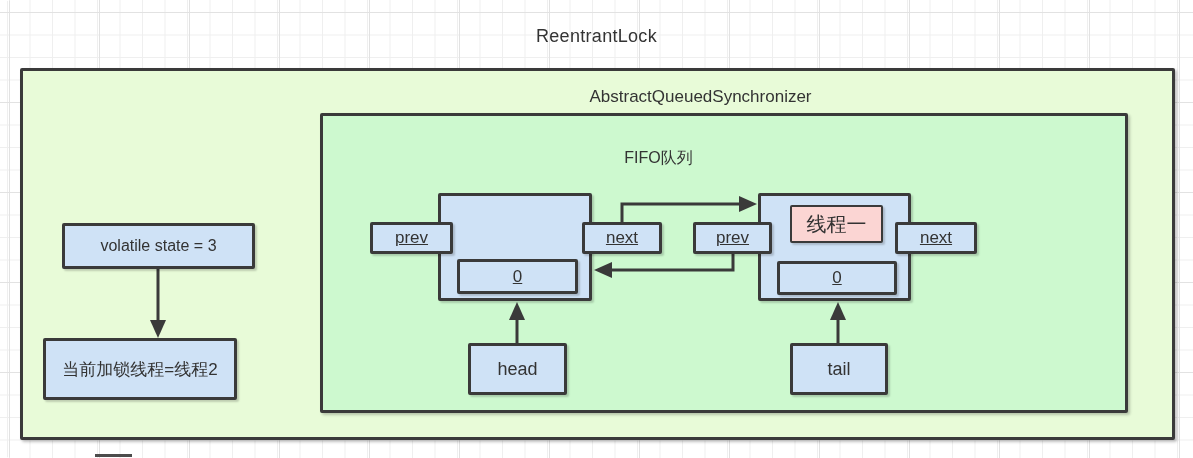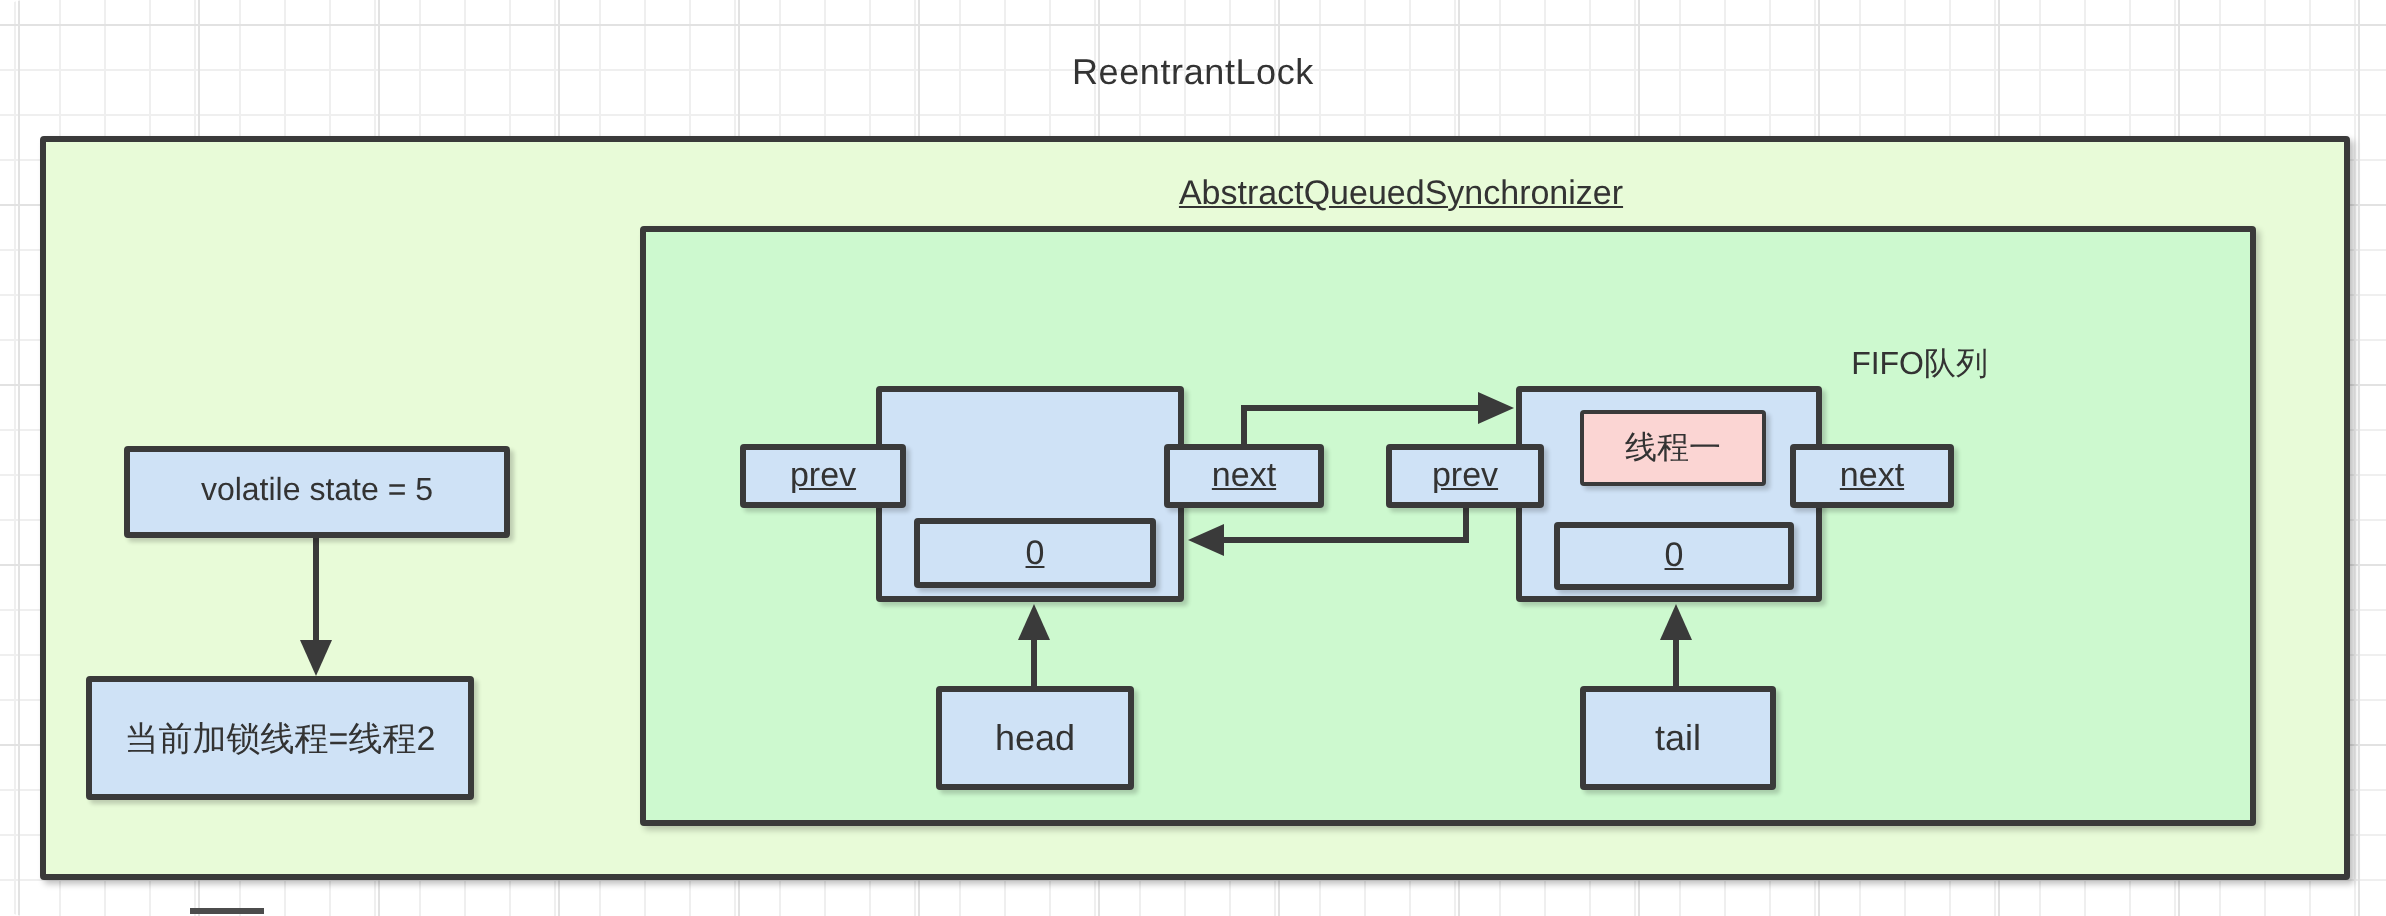--- a/index.html
+++ b/index.html
@@ -18,25 +18,25 @@
       linear-gradient(to bottom,#efefef 1px,transparent 1px);
     background-size:90px 100%,100% 90px,22.5px 22.5px,22.5px 22.5px;
     background-position:9px 0,0 12px,7px 12px,7px 12px;
     border-radius:12px;
   }
   .page-title{position:absolute;top:26px;left:0;right:0;text-align:center;
     font-size:18px;letter-spacing:.3px;}
   .outer-box{position:absolute;left:20px;top:68px;width:1155px;height:372px;
     background:var(--outer-fill);border:3px solid var(--stroke);border-radius:2px;
     box-shadow:2px 2px 3px rgba(0,0,0,.25);}
-  .outer-label{position:absolute;top:16px;left:206px;right:0;text-align:center;font-size:17px;text-decoration:underline;}
+  .outer-label{position:absolute;top:16px;left:206px;right:0;text-align:center;font-size:17px;}
   .inner-box{position:absolute;left:320px;top:113px;width:808px;height:300px;
     background:var(--inner-fill);border:3px solid var(--stroke);border-radius:2px;
     box-shadow:2px 2px 3px rgba(0,0,0,.22);}
-  .inner-label{position:absolute;top:32px;left:0;right:131px;text-align:right;font-size:16px;margin-top:24px;}
+  .inner-label{position:absolute;top:32px;left:0;right:131px;text-align:center;font-size:16px;}
   .shape{position:absolute;display:flex;align-items:center;justify-content:center;
     border:3px solid var(--stroke);border-radius:2px;background:var(--shape-blue);
     box-shadow:2px 2px 2px rgba(0,0,0,.18);font-size:17px;z-index:10;}
   .pink{background:var(--shape-pink);border-width:2px;z-index:12;}
   .sub{z-index:12;text-decoration:underline;}
   .arrows{position:absolute;left:0;top:0;width:1193px;height:458px;z-index:5;}
   .arrows path{stroke:var(--stroke);stroke-width:3;fill:none;}
   .arrows polygon{fill:var(--stroke);stroke:none;}
   .edge-artifact{position:absolute;left:95px;top:454px;width:37px;height:3px;
     background:#4c4c4c;z-index:20;}
@@ -72,30 +72,30 @@
     <g>
       <path d="M517 343 L517 319"></path>
       <polygon points="517,302 509,320 525,320"></polygon>
     </g>
     <g>
       <path d="M838 343 L838 319"></path>
       <polygon points="838,302 830,320 846,320"></polygon>
     </g>
   </svg>
 
-  <div class="shape" style="left:62px;top:223px;width:193px;height:46px;font-size:16px;">volatile state = 5</div>
+  <div class="shape" style="left:62px;top:223px;width:193px;height:46px;font-size:16px;">volatile state = 3</div>
   <div class="shape" style="left:43px;top:338px;width:194px;height:62px;">当前加锁线程=线程2</div>
 
   <div class="shape" style="left:438px;top:193px;width:154px;height:108px;"></div>
   <div class="shape sub" style="left:457px;top:259px;width:121px;height:35px;">0</div>
   <div class="shape sub" style="left:370px;top:222px;width:83px;height:32px;">prev</div>
   <div class="shape sub" style="left:582px;top:222px;width:80px;height:32px;">next</div>
 
   <div class="shape" style="left:758px;top:193px;width:153px;height:108px;"></div>
-  <div class="shape pink" style="left:790px;top:205px;width:93px;height:38px;font-size:16px;">线程一</div>
+  <div class="shape pink" style="left:790px;top:205px;width:93px;height:38px;font-size:20px;">线程一</div>
   <div class="shape sub" style="left:777px;top:261px;width:120px;height:34px;">0</div>
   <div class="shape sub" style="left:693px;top:222px;width:79px;height:32px;">prev</div>
   <div class="shape sub" style="left:895px;top:222px;width:82px;height:32px;">next</div>
 
   <div class="shape" style="left:790px;top:343px;width:98px;height:52px;font-size:18px;">tail</div>
   <div class="shape" style="left:468px;top:343px;width:99px;height:52px;font-size:18px;">head</div>
 
   <div class="edge-artifact"></div>
 </div>
 

